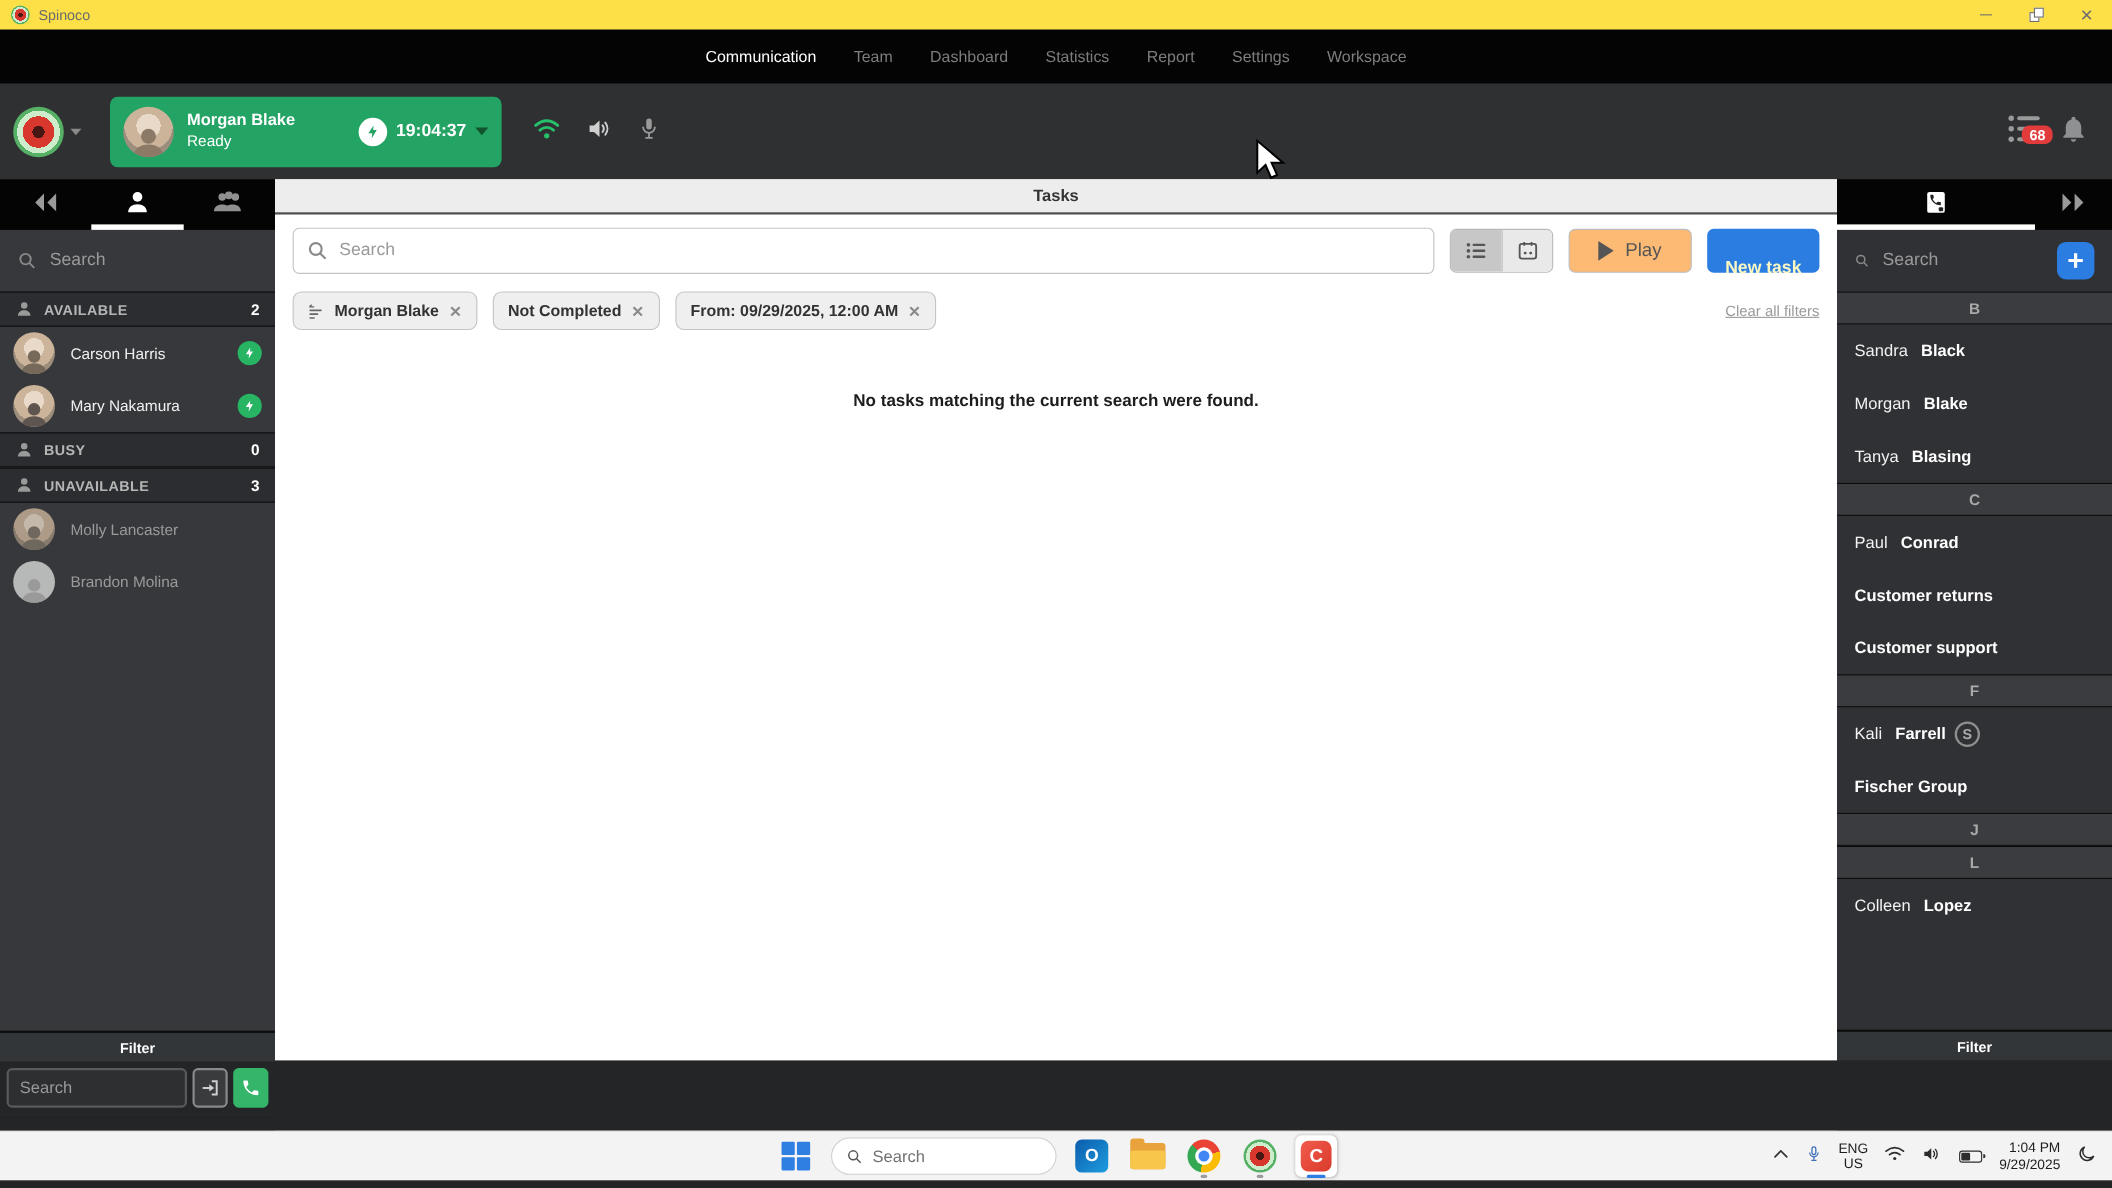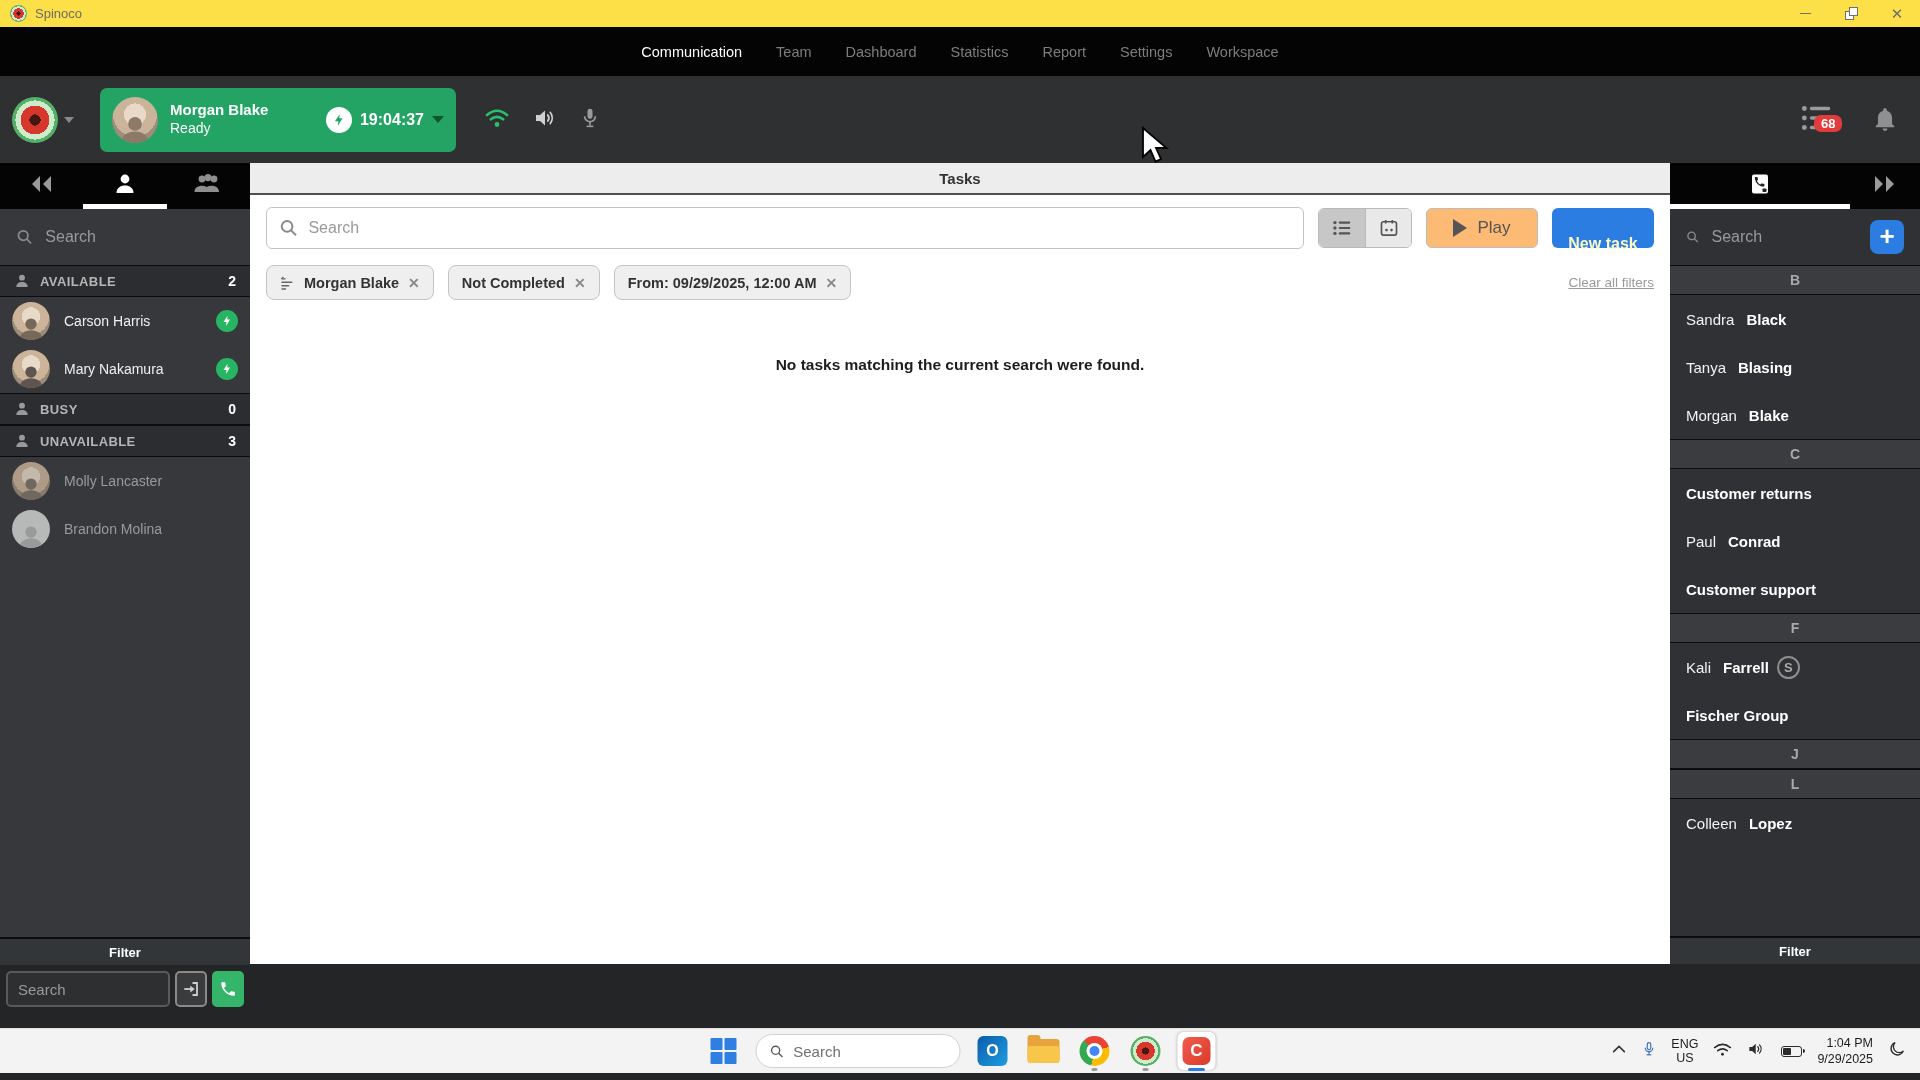--- a/index.html
+++ b/index.html
@@ -36,21 +36,21 @@
   .avatar svg { display:block; }
   .user-card .avatar { width:46px; height:46px; }
   .user-names { margin-left:12px; color:#fff; }
   .user-names .nm { font-size:15px; font-weight:700; line-height:1.25; }
   .user-names .st { font-size:14px; line-height:1.25; }
   .timer { margin-left:auto; display:flex; align-items:center; gap:8px; }
   .bolt-circle { width:26px; height:26px; background:#ffffff; border-radius:50%; display:flex; align-items:center; justify-content:center; }
   .timer-text { color:#ffffff; font-size:16px; font-weight:600; }
   .caret-down-card { width:0; height:0; border-left:6px solid transparent; border-right:6px solid transparent; border-top:7px solid #11552f; }
   .status-icons { display:flex; align-items:center; gap:22px; margin-left:28px; }
-  .hdr-right { margin-left:auto; display:flex; align-items:flex-end; gap:36px; }
+  .hdr-right { margin-left:auto; display:flex; align-items:center; gap:12px; }
   .tasklist-wrap { position:relative; }
   .count-badge { position:absolute; left:14px; top:12px; background:#e23b3b; color:#fff; font-size:13px; font-weight:700; padding:1px 7px; border-radius:7px; }
 
   
   .bodyrow { display:flex; height:865px; }
   aside.left { width:250px; display:flex; flex-direction:column; background:#37383b; }
   main.center { width:1420px; display:flex; flex-direction:column; background:#ffffff; }
   aside.right { width:250px; display:flex; flex-direction:column; background:#303134; }
 
   
@@ -486,37 +486,37 @@
     </div>
 
     <div class="letter-header">
         <span>B</span>
       </div>
     <div class="contact-row">
         <span class="first">Sandra</span>
         <span class="last">Black</span>
       </div>
     <div class="contact-row">
+        <span class="first">Morgan</span>
+        <span class="last">Blake</span>
+      </div>
+    <div class="contact-row">
         <span class="first">Tanya</span>
         <span class="last">Blasing</span>
       </div>
-    <div class="contact-row">
-        <span class="first">Morgan</span>
-        <span class="last">Blake</span>
-      </div>
 
     <div class="letter-header">
         <span>C</span>
       </div>
     <div class="contact-row">
-        <span class="last">Customer returns</span>
-      </div>
-    <div class="contact-row">
         <span class="first">Paul</span>
         <span class="last">Conrad</span>
+      </div>
+    <div class="contact-row">
+        <span class="last">Customer returns</span>
       </div>
     <div class="contact-row">
         <span class="last">Customer support</span>
       </div>
 
     <div class="letter-header">
         <span>F</span>
       </div>
     <div class="contact-row">
         <span class="first">Kali</span>

